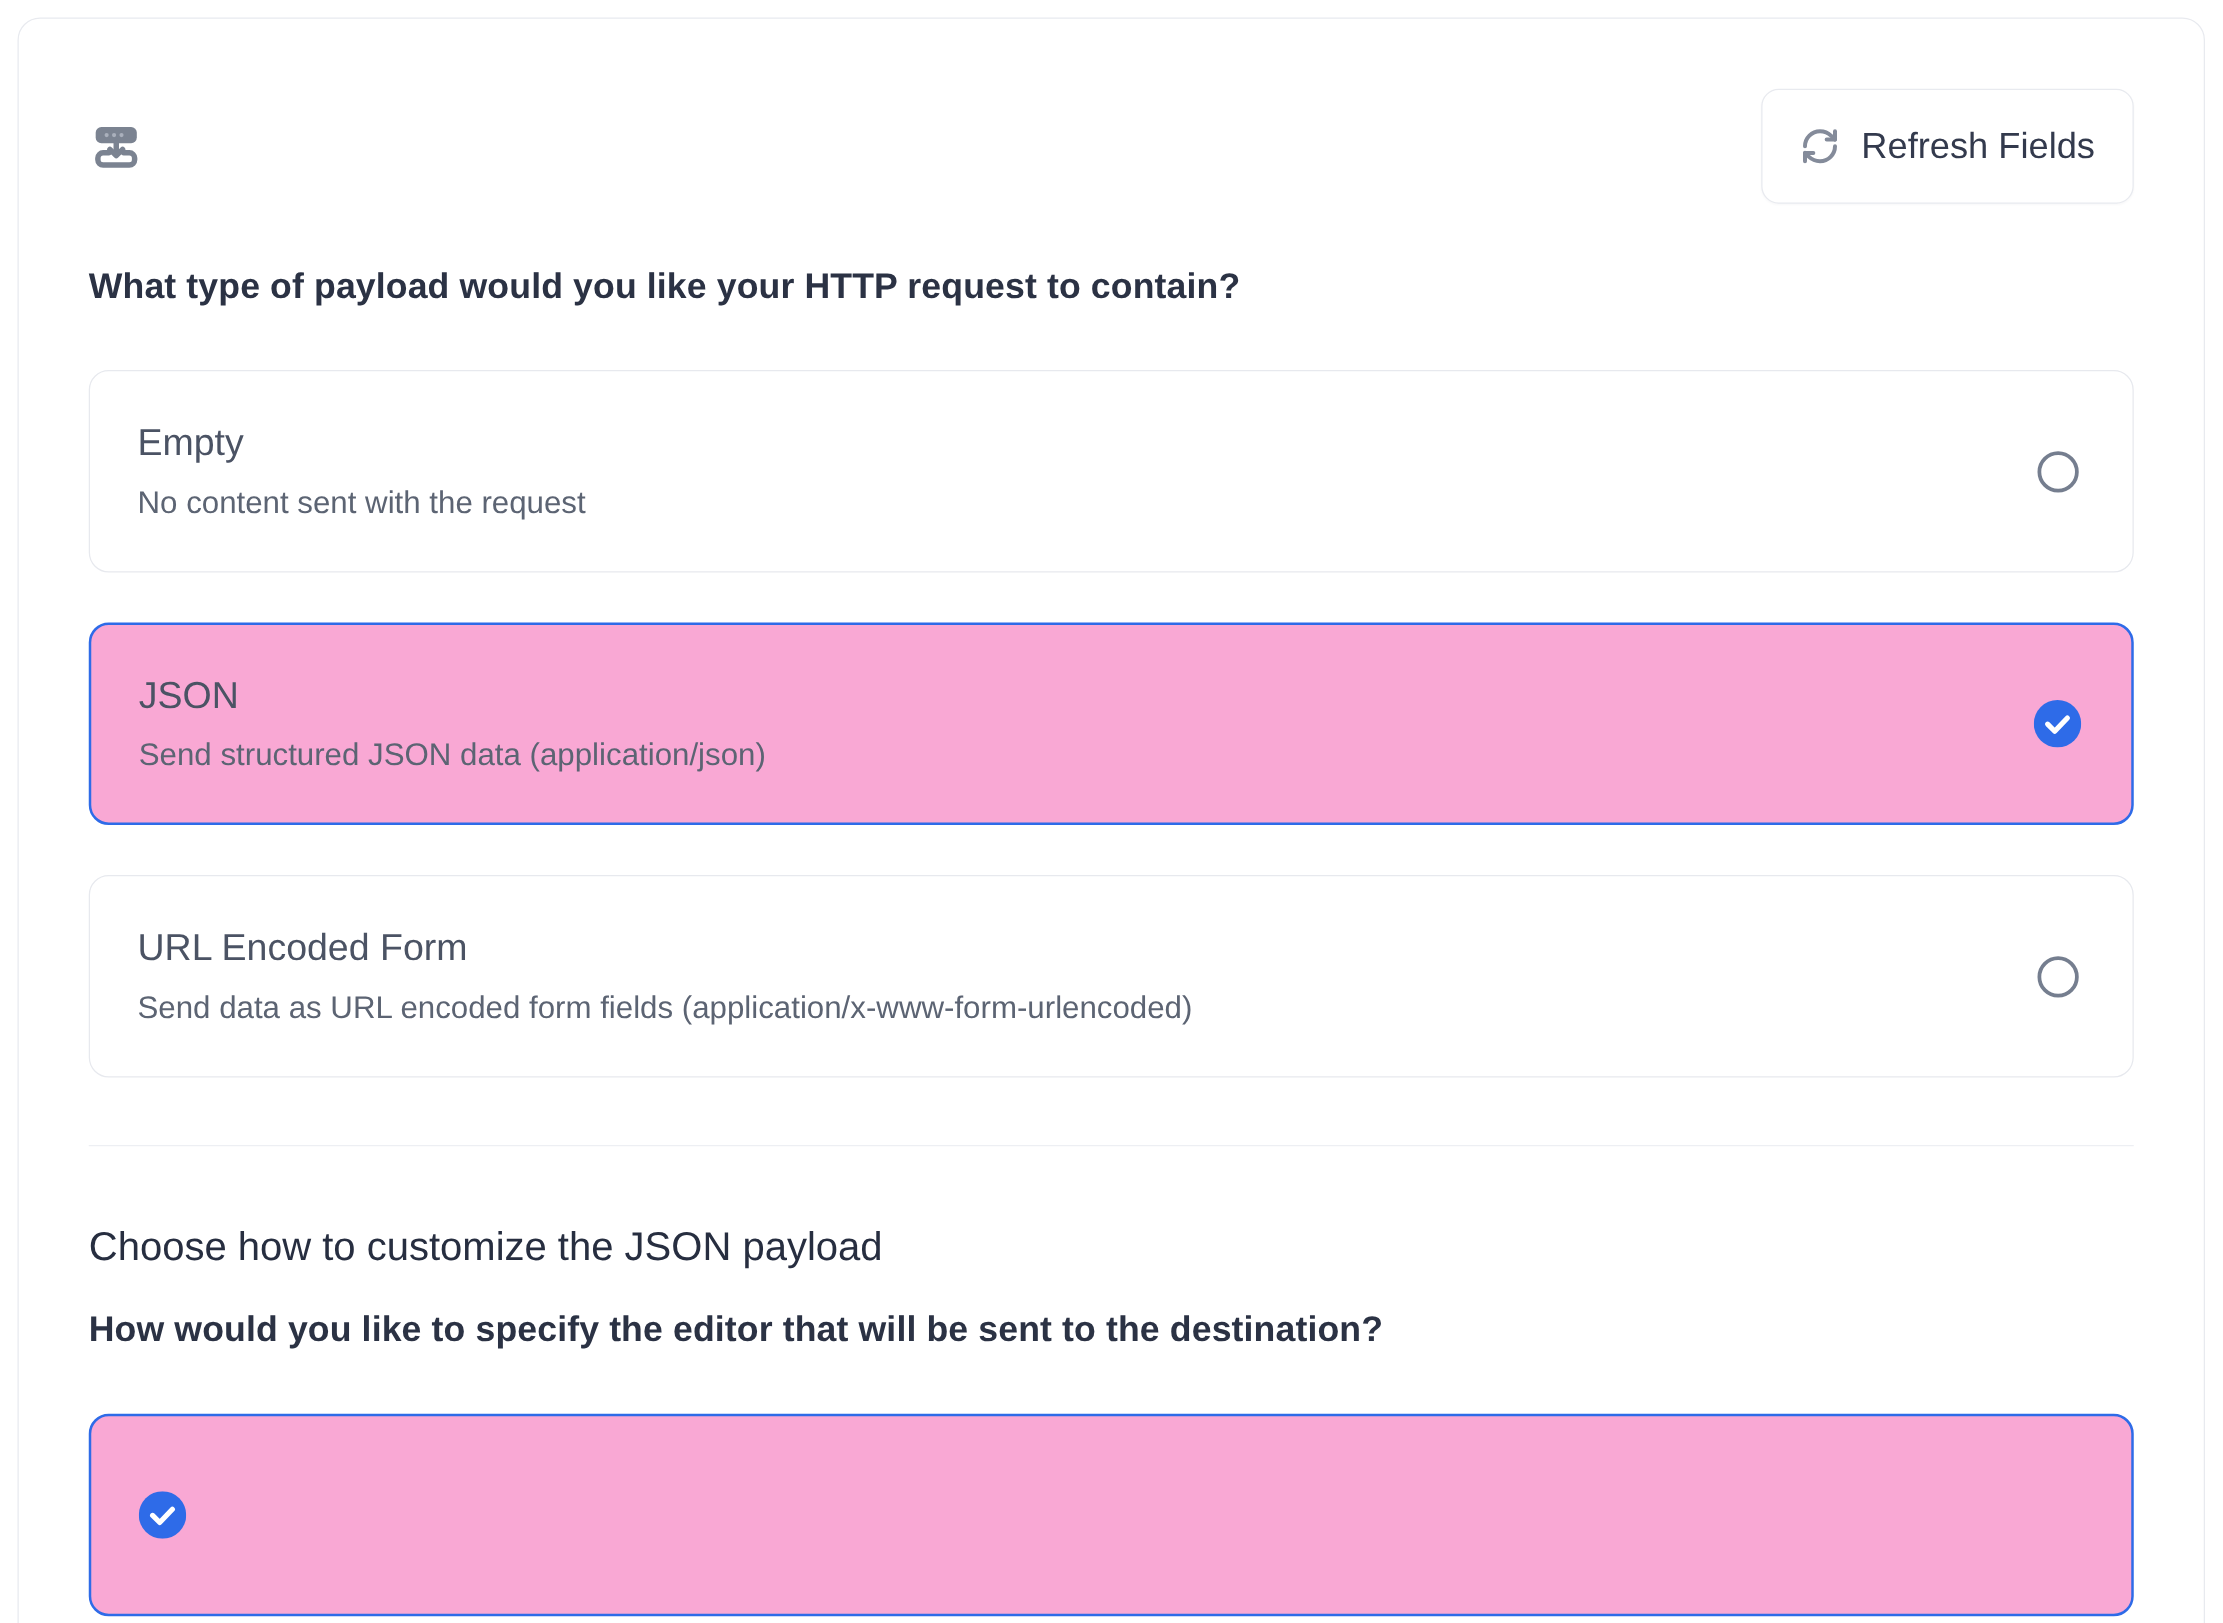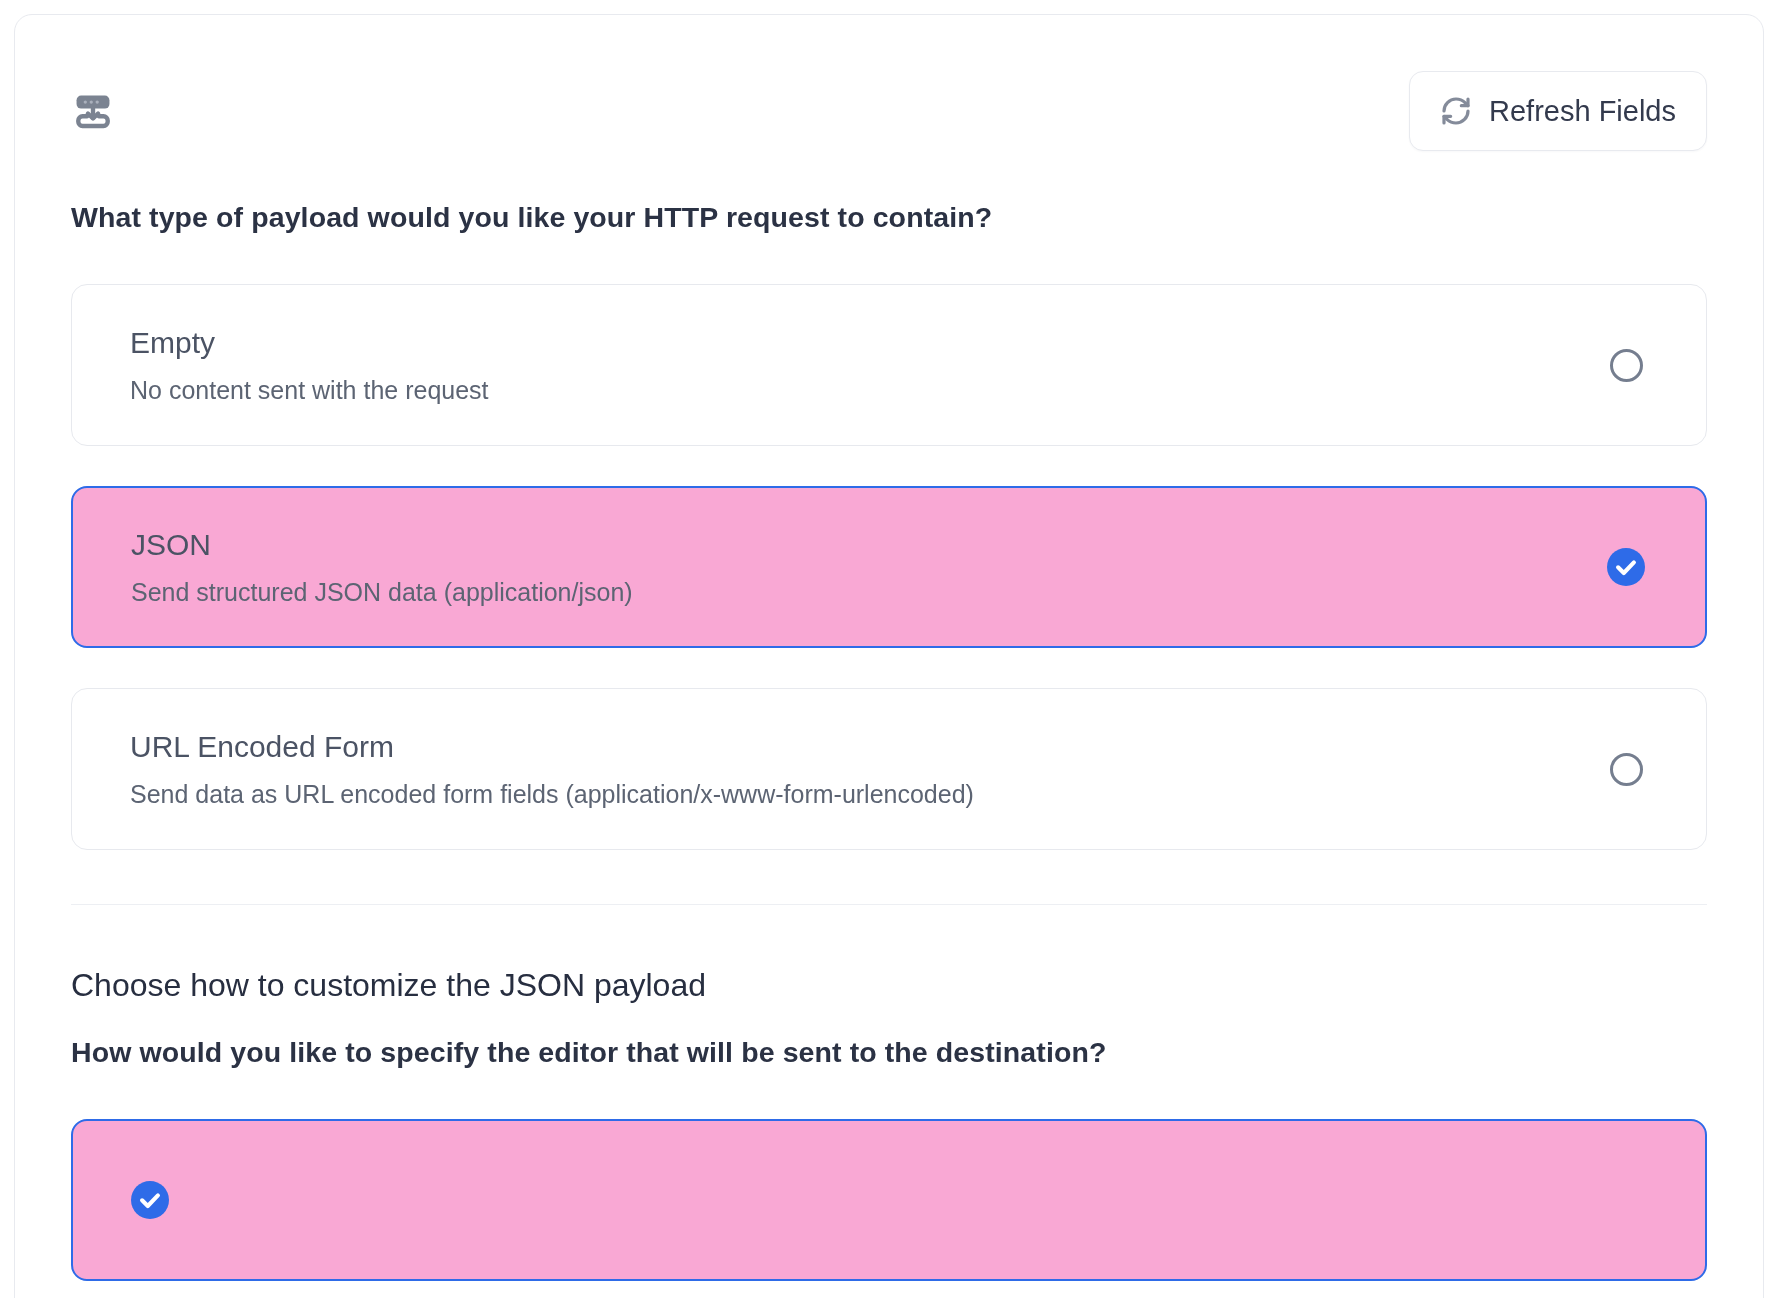--- a/index.html
+++ b/index.html
@@ -40,21 +40,21 @@
     font-size: 33px;
     font-weight: 600;
     color: #272e40;
     margin: 0;
     letter-spacing: 0.2px;
   }
   .refresh-btn {
     display: flex;
     align-items: center;
     gap: 17px;
-    height: 80px;
+    height: 92px;
     padding: 0 30px;
     background: #ffffff;
     border: 1px solid #e8eaef;
     border-radius: 14px;
     font-family: "Liberation Sans", sans-serif;
     font-size: 29px;
     font-weight: 500;
     color: #333a4d;
     cursor: pointer;
     box-shadow: 0 1px 2px rgba(30,40,60,0.03);
@@ -74,21 +74,21 @@
     color: #272e40;
     margin: 0 0 32px 0;
   }
   
   .option-card {
     display: flex;
     align-items: center;
     justify-content: space-between;
     border: 1.5px solid #e7e9ee;
     border-radius: 16px;
-    padding: 36px 58px;
+    padding: 36px 38px;
     margin-bottom: 40px;
     background: #ffffff;
     cursor: pointer;
     min-height: 162px;
   }
   .option-card.selected {
     background: #f9a8d4;
     border: 2px solid #2e6be8;
   }
   .opt-text { padding-right: 30px; }

